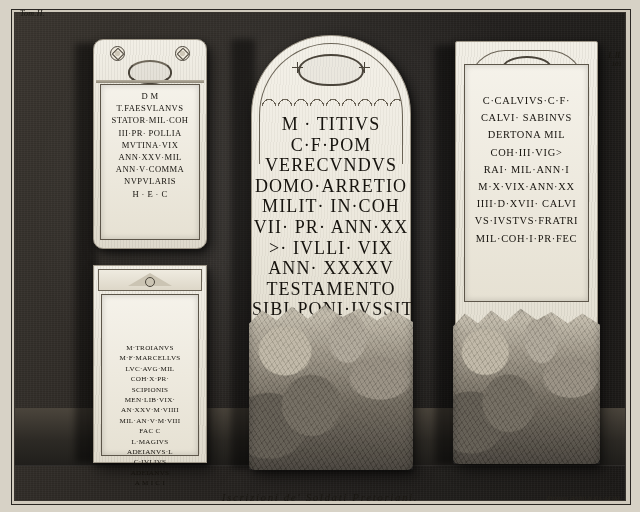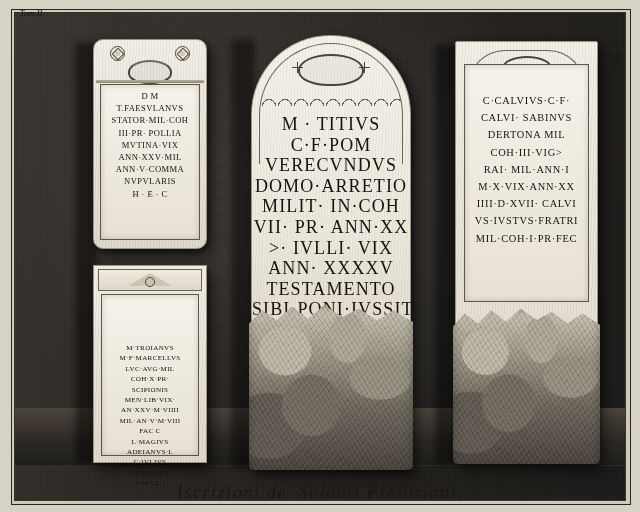--- a/index.html
+++ b/index.html
@@ -52,21 +52,21 @@
   }
   .lbl-tr{
     position:absolute;right:18px;top:23px;text-align:right;font-size:8px;color:#17150f;
     line-height:1.05;font-style:italic;margin-top:29px;
   }
   .lbl-tr .num{font-size:7px;}
 
   
   .caption{
     position:absolute;left:0;right:0;bottom:9px;text-align:center;
-    font-style:italic;font-size:18px;color:#1b1813;letter-spacing:1.6px;
+    font-style:italic;font-size:11px;color:#1b1813;letter-spacing:1.6px;
   }
   .credit{
     position:absolute;right:18px;bottom:11px;font-size:6px;font-style:italic;color:#2a261f;
     letter-spacing:.2px;
   }
 
   
   .slab{position:absolute;}
   .stone{
     position:relative;width:100%;height:100%;

